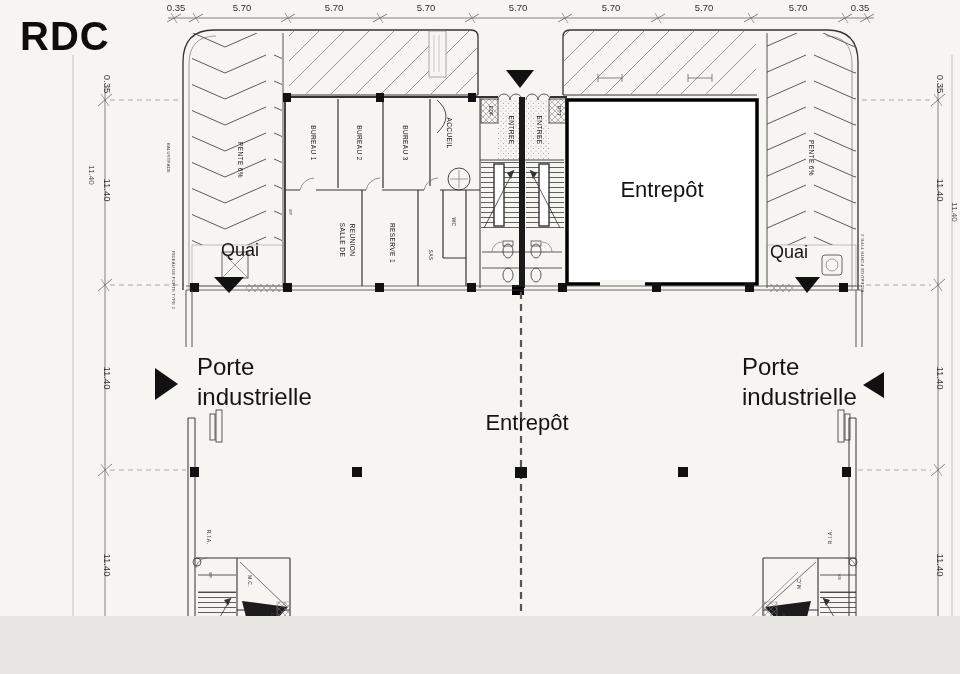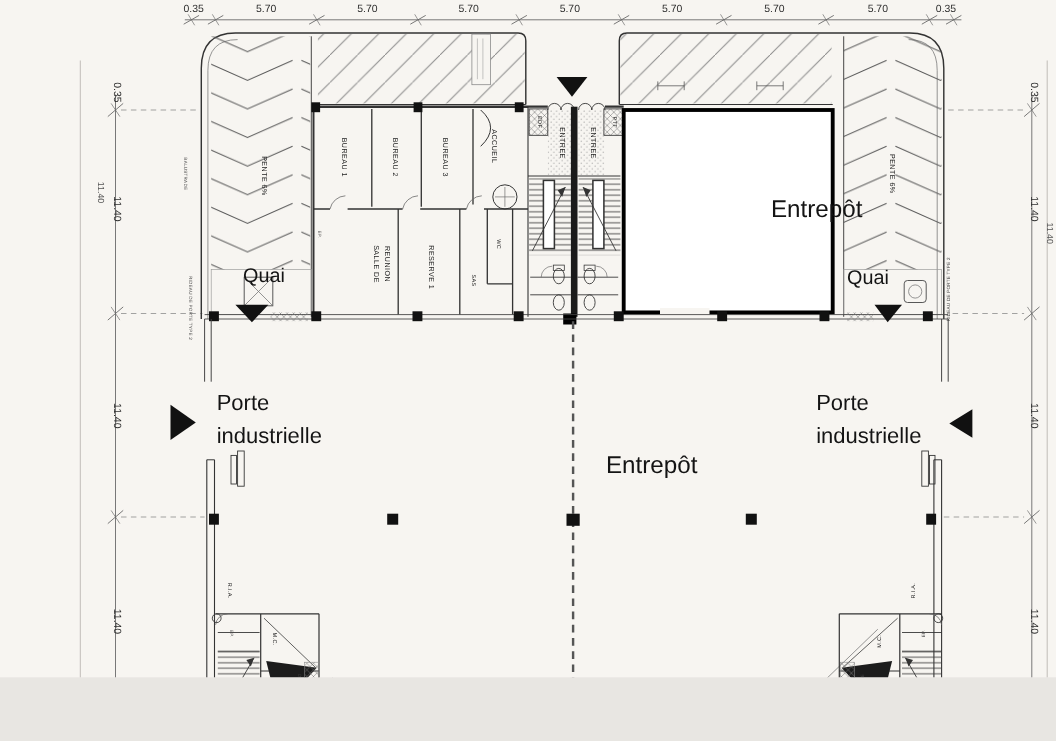--- a/index.html
+++ b/index.html
@@ -4,24 +4,24 @@
 <style>
   html,body{margin:0;padding:0;background:#e8e6e2;}
   .stage{position:relative;width:960px;height:616px;background:#f7f5f1;
          font-family:"Liberation Sans",sans-serif;overflow:hidden;}
   .plan-svg{position:absolute;left:0;top:0;}
   .ann{position:absolute;color:#141414;}
   .ann-rdc{left:20px;top:14px;font-size:40px;font-weight:700;letter-spacing:1px;color:#0d0d0d;}
   .ann-quai{font-size:18px;}
   .ann-quai-left{left:221px;top:240px;}
   .ann-quai-right{left:770px;top:242px;}
-  .ann-porte{font-size:20px;line-height:30px;width:125px;}
+  .ann-porte{font-size:24px;line-height:30px;width:125px;}
   .ann-porte-left{left:197px;top:352px;}
   .ann-porte-right{left:742px;top:352px;}
-  .ann-entrepot{font-size:22px;text-align:right;margin-left:27px;}
+  .ann-entrepot{font-size:22px;text-align:center;}
   .ann-entrepot-upper{left:567px;top:177px;width:190px;}
   .ann-entrepot-lower{left:447px;top:410px;width:160px;}
   
   .dim{font-family:"Liberation Sans",sans-serif;font-size:9.5px;fill:#2e2e2e;}
   .dimS{font-family:"Liberation Sans",sans-serif;font-size:8px;fill:#555;}
   .rl{font-family:"Liberation Sans",sans-serif;font-size:6.5px;fill:#222;letter-spacing:.4px;}
   .rs{font-family:"Liberation Sans",sans-serif;font-size:5px;fill:#222;letter-spacing:.3px;}
   .rt{font-family:"Liberation Sans",sans-serif;font-size:4.2px;fill:#444;letter-spacing:.2px;}
 </style>
 </head>
@@ -286,20 +286,21 @@
     <rect x="764" y="602" width="13" height="53" fill="url(#xh)" stroke="#888" stroke-width="0.5"></rect>
   </g>
   <g>
     <text class="rs" x="832" y="537" text-anchor="middle" transform="rotate(-90 832 537)">R.I.A.</text>
     <text class="rt" x="841" y="576" text-anchor="middle" transform="rotate(-90 841 576)">EP.</text>
     <text class="rs" x="801" y="583" text-anchor="middle" transform="rotate(-90 801 583)">M.C.</text>
     <text class="rt" x="785" y="630" text-anchor="middle" transform="rotate(-90 785 630)">DESENFUMAGE</text>
   </g>
 </svg>
 
+<div class="ann ann-rdc">RDC</div>
 <div class="ann ann-quai ann-quai-left">Quai</div>
 <div class="ann ann-quai ann-quai-right">Quai</div>
 <div class="ann ann-porte ann-porte-left">Porte industrielle</div>
 <div class="ann ann-porte ann-porte-right">Porte industrielle</div>
 <div class="ann ann-entrepot ann-entrepot-upper">Entrepôt</div>
 <div class="ann ann-entrepot ann-entrepot-lower">Entrepôt</div>
 
 </div>
 
 </body></html>

